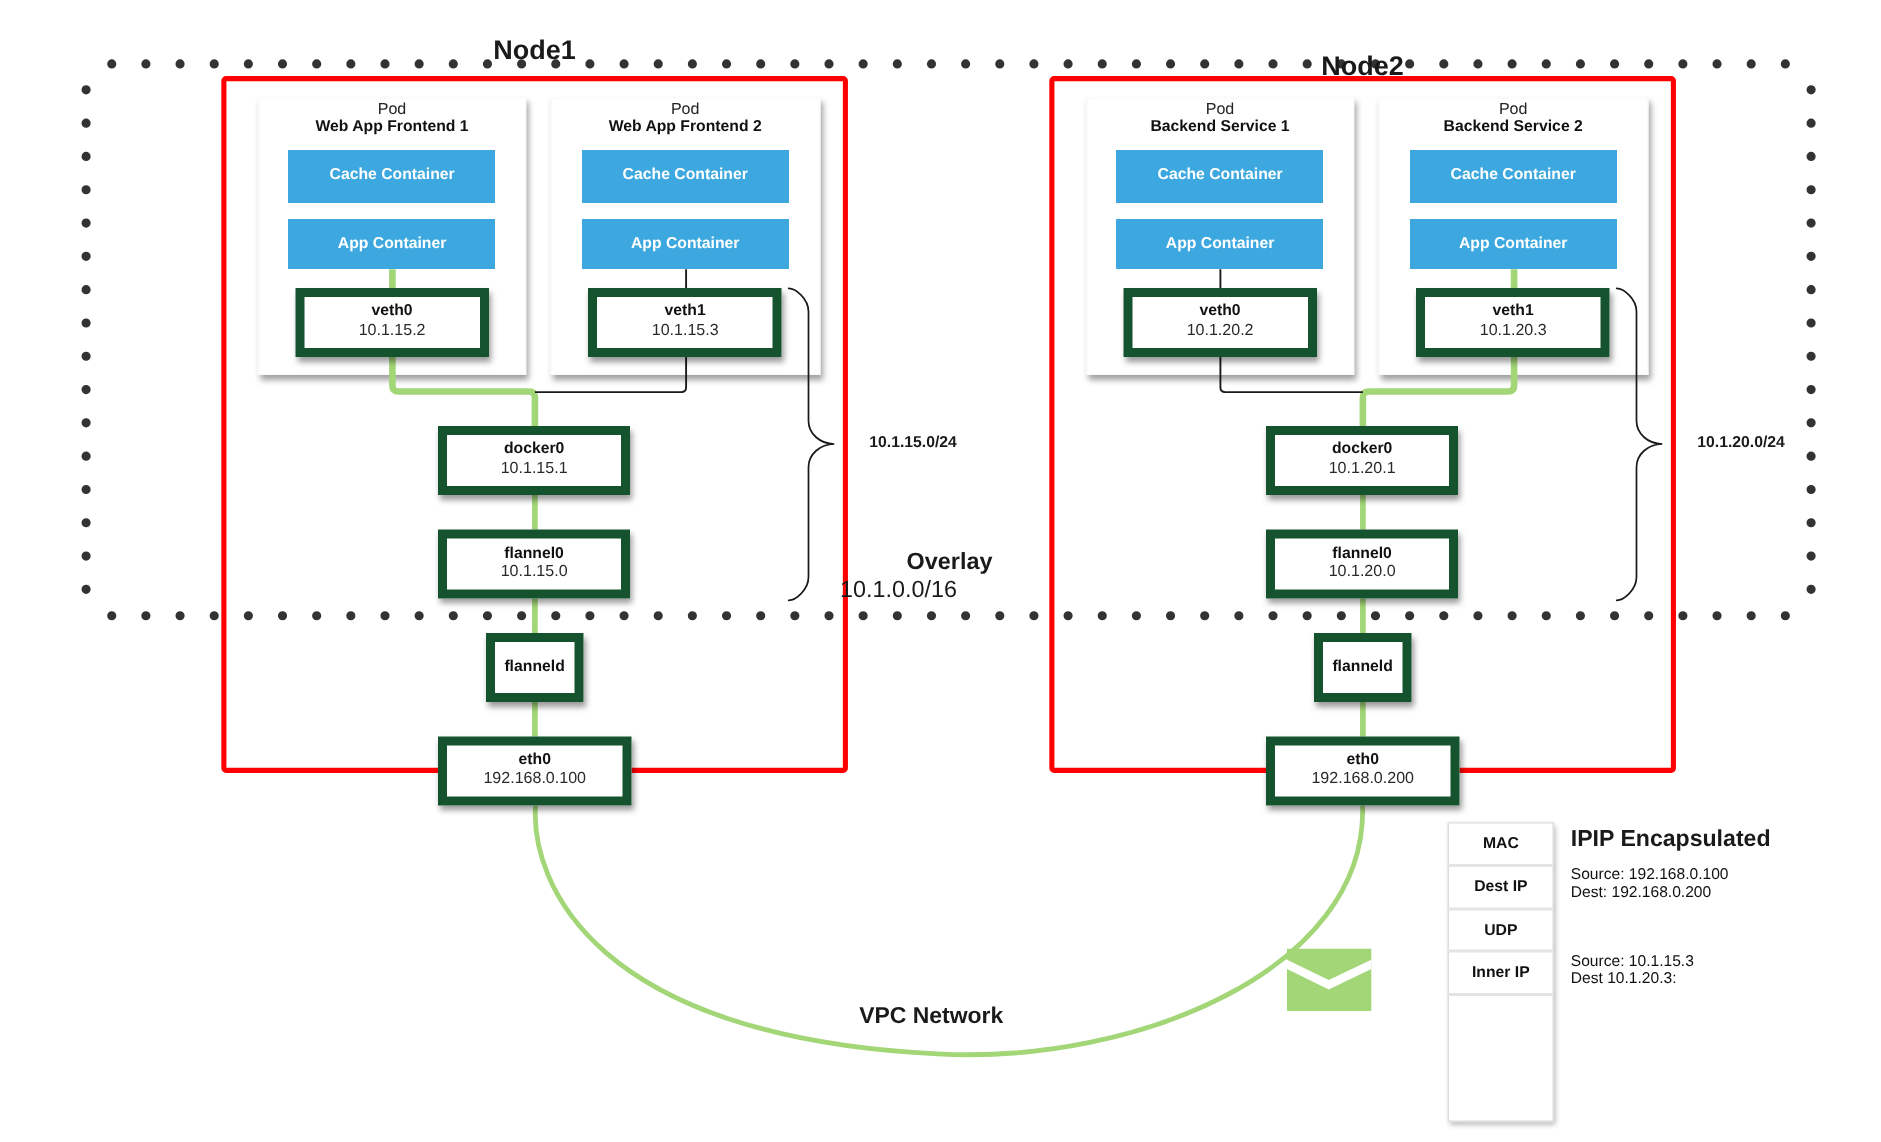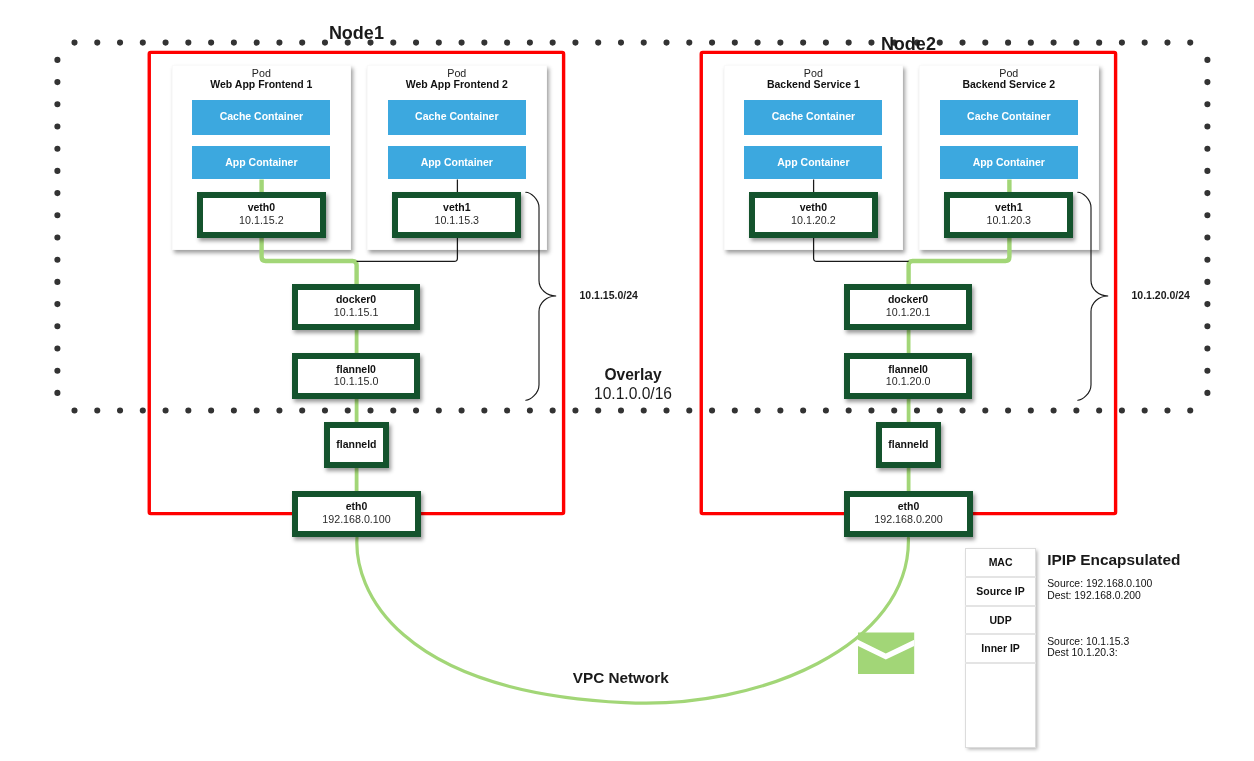--- a/index.html
+++ b/index.html
@@ -21,21 +21,21 @@
   .cbox{background:#3ca8df;color:#fff;font-size:10.5px;font-weight:bold;
         display:flex;align-items:center;justify-content:center;line-height:10.5px;padding-bottom:2px;}
   .nbox{background:#fff;border:6px solid #14532d;
         box-shadow:1.5px 3px 4px rgba(0,0,0,0.40);
         display:flex;flex-direction:column;align-items:center;justify-content:center;}
   .nbox .n1{font-size:10.5px;font-weight:bold;line-height:12.5px;color:#111;}
   .nbox .n2{font-size:10.7px;line-height:12.5px;color:#2a2a2a;}
   .nbox .inner{display:flex;flex-direction:column;align-items:center;transform:translateY(-0.8px);}
   .subnet{font-size:10.5px;font-weight:bold;white-space:nowrap;line-height:12px;}
   .ovl-title{text-align:center;font-size:15.6px;font-weight:bold;line-height:16px;}
-  .ovl-cidr{text-align:center;font-size:15.6px;line-height:16px;}
+  .ovl-cidr{text-align:left;font-size:15.6px;line-height:16px;}
   .vpc{text-align:center;font-size:15.3px;font-weight:bold;line-height:15.3px;}
   .pkt{background:#fff;border:1px solid #dcdcdc;box-shadow:1.6px 2.2px 3.6px rgba(0,0,0,0.30);}
   .pktrow{display:flex;align-items:center;justify-content:center;font-size:10.5px;font-weight:bold;color:#111;}
   .pktsep{background:#e4e4e4;height:2px;}
   .pkt-title{font-size:15.4px;font-weight:bold;line-height:15.4px;white-space:nowrap;}
   .pkt-line{font-size:10.4px;line-height:12.4px;white-space:nowrap;color:#111;}
   .pkt-line b{font-weight:normal;}
 </style>
 </head>
 <body>
@@ -164,21 +164,21 @@
           <div class="n1">eth0</div>
           <div class="n2">192.168.0.200</div>
         </div>
       </div>
 <div class="subnet" style="left:1131.5px;top:288.5px">10.1.20.0/24</div>
 <div class="ovl-title" style="left:560px;top:367.3px;width:146px">Overlay</div>
 <div class="ovl-cidr" style="left:560px;top:386.0px;width:146px">10.1.0.0/16</div>
 <div class="vpc" style="left:540.8px;top:669.8px;width:160px">VPC Network</div>
 <div class="pkt" style="left:965.4px;top:547.8px;width:70.4px;height:199.8px"></div>
 <div class="pktrow" style="left:965.4px;top:547.8px;width:70.4px;height:28.4px">MAC</div>
-<div class="pktrow" style="left:965.4px;top:576.2px;width:70.4px;height:29.1px">Source IP</div>
+<div class="pktrow" style="left:965.4px;top:576.2px;width:70.4px;height:29.1px">Dest IP</div>
 <div class="pktrow" style="left:965.4px;top:605.3px;width:70.4px;height:28.6px">UDP</div>
 <div class="pktrow" style="left:965.4px;top:633.9px;width:70.4px;height:28.4px">Inner IP</div>
 <div class="pktsep" style="left:965.4px;top:575.6px;width:70.4px;height:2px"></div>
 <div class="pktsep" style="left:965.4px;top:604.6999999999999px;width:70.4px;height:2px"></div>
 <div class="pktsep" style="left:965.4px;top:633.3px;width:70.4px;height:2px"></div>
 <div class="pktsep" style="left:965.4px;top:661.6999999999999px;width:70.4px;height:2px"></div>
 <div class="pkt-title" style="left:1047.2px;top:551.5px;">IPIP Encapsulated</div>
 <div class="pkt-line" style="left:1047.2px;top:577.5px;"><b>Source</b><span>: </span><span>192.168.0.100</span></div>
 <div class="pkt-line" style="left:1047.2px;top:589.9px;"><b>Dest</b><span>: </span><span>192.168.0.200</span></div>
 <div class="pkt-line" style="left:1047.2px;top:635.7px;"><b>Source</b><span>: </span><span>10.1.15.3</span></div>

